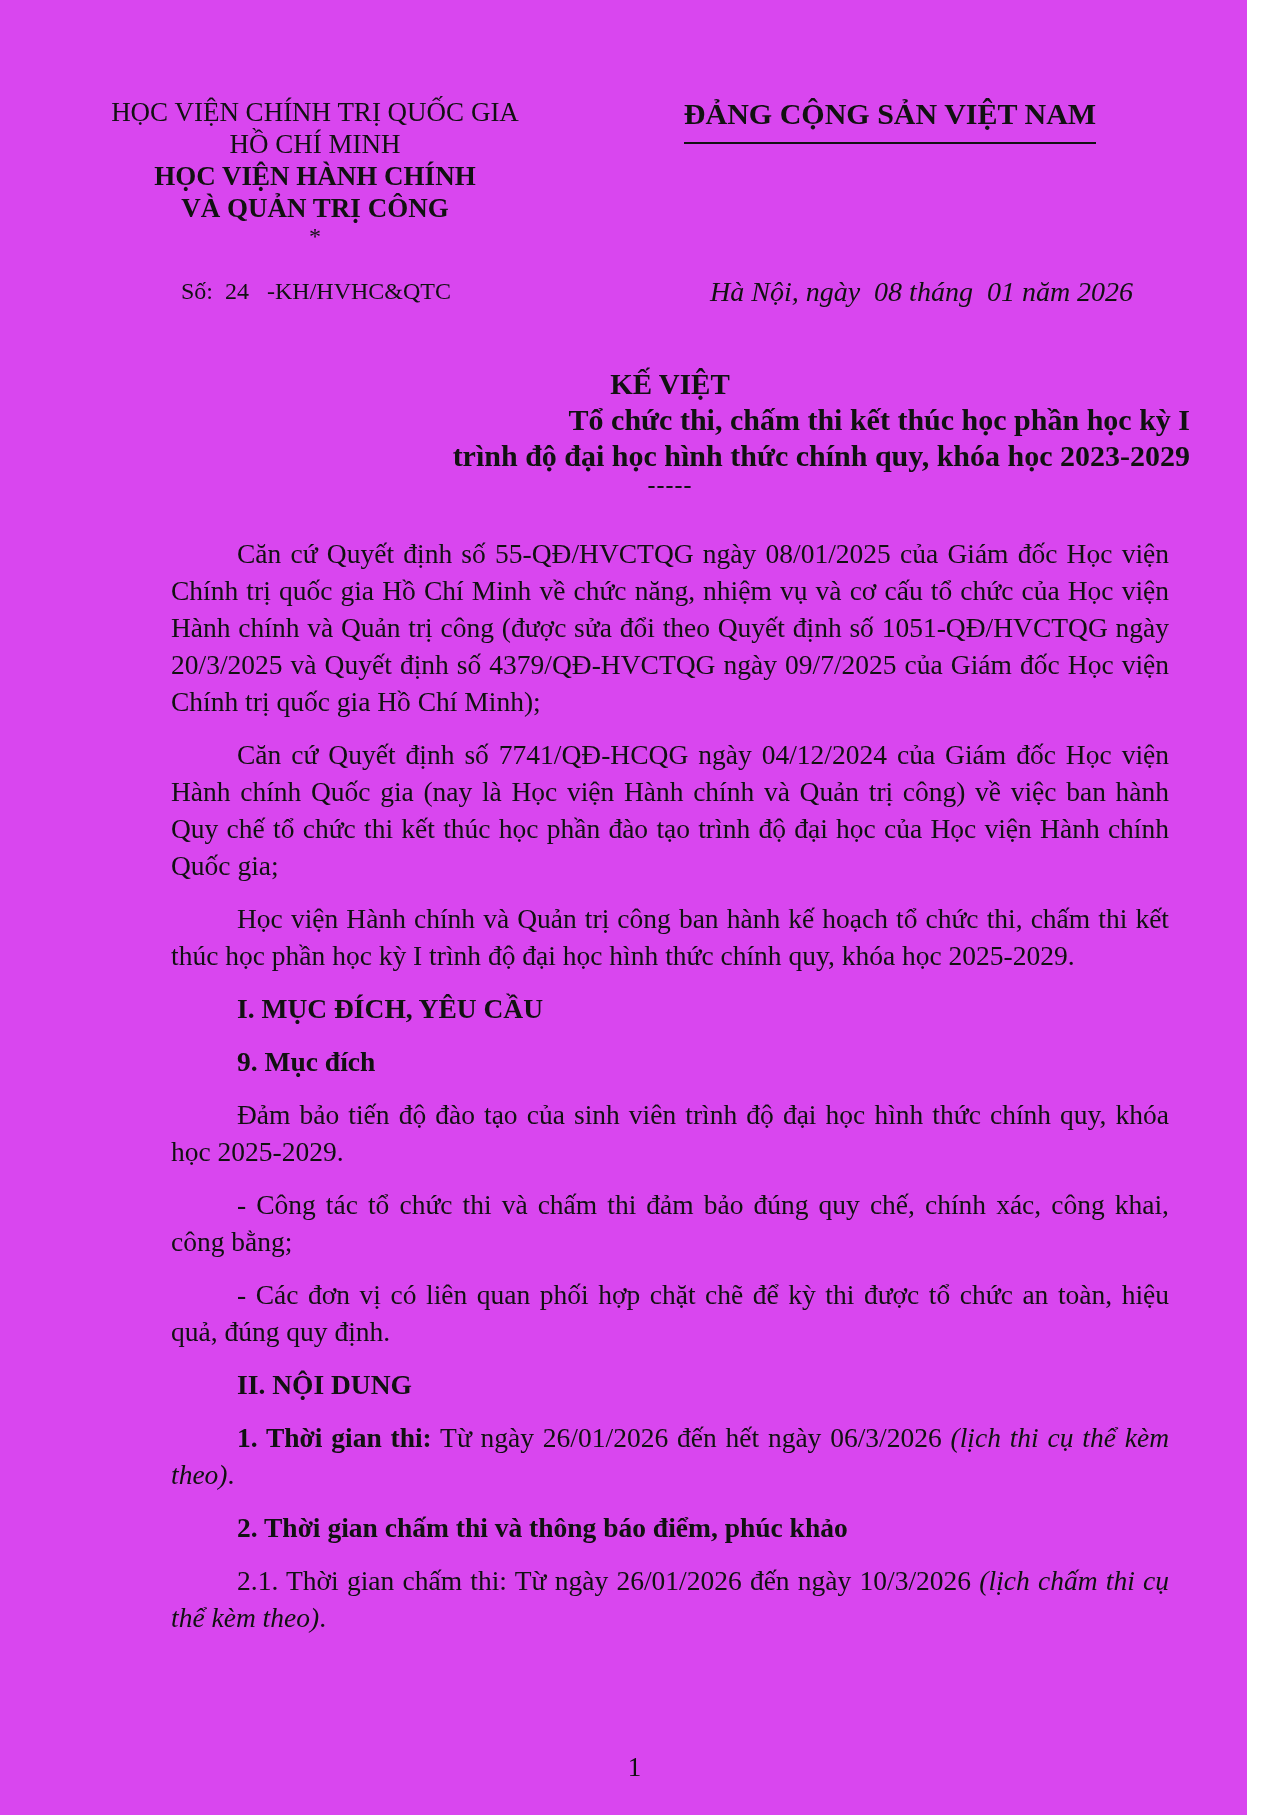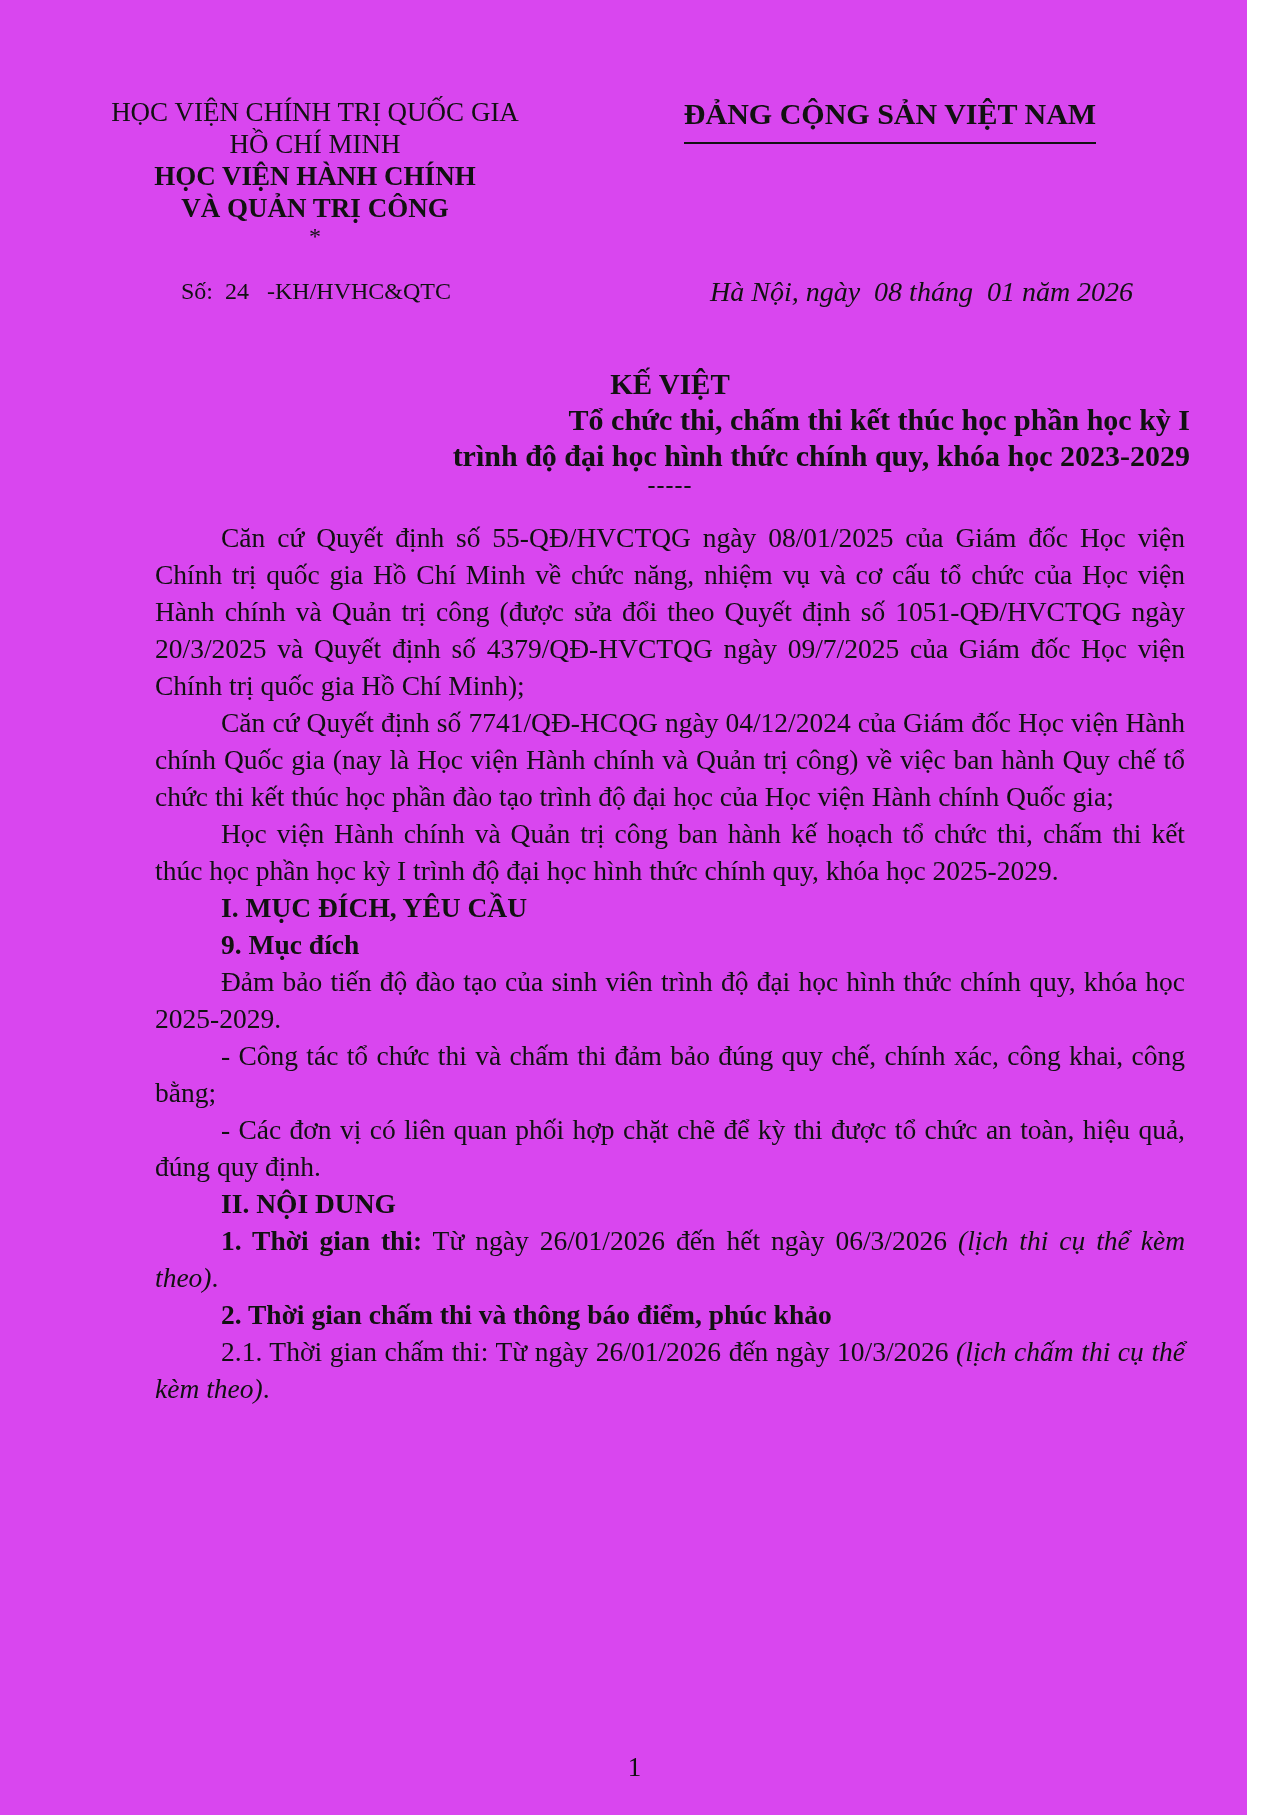--- a/index.html
+++ b/index.html
@@ -37,21 +37,21 @@
       font-weight: bold;
     }
     .doc-type { font-size: 29px; line-height: 36px; }
     .doc-subtitle { font-size: 30px; line-height: 36px; text-align: right; }
     .divider-dashes { font-size: 24px; line-height: 22px; letter-spacing: 1px; }
 
     .body-text {
       position: absolute; left: 155px; top: 519px; width: 1030px;
       font-size: 27.5px; line-height: 37px; text-align: justify;
     }
-    .body-text p { margin: 0; }
+    .body-text p { margin: 16px; }
     .indent { text-indent: 66px; }
     .bold { font-weight: bold; }
     .italic { font-style: italic; }
 
     .page-number {
       position: absolute; left: 0; width: 1269px; top: 1752px; text-align: center; font-size: 27px;
     }
   </style>
 </head>
 <body>

